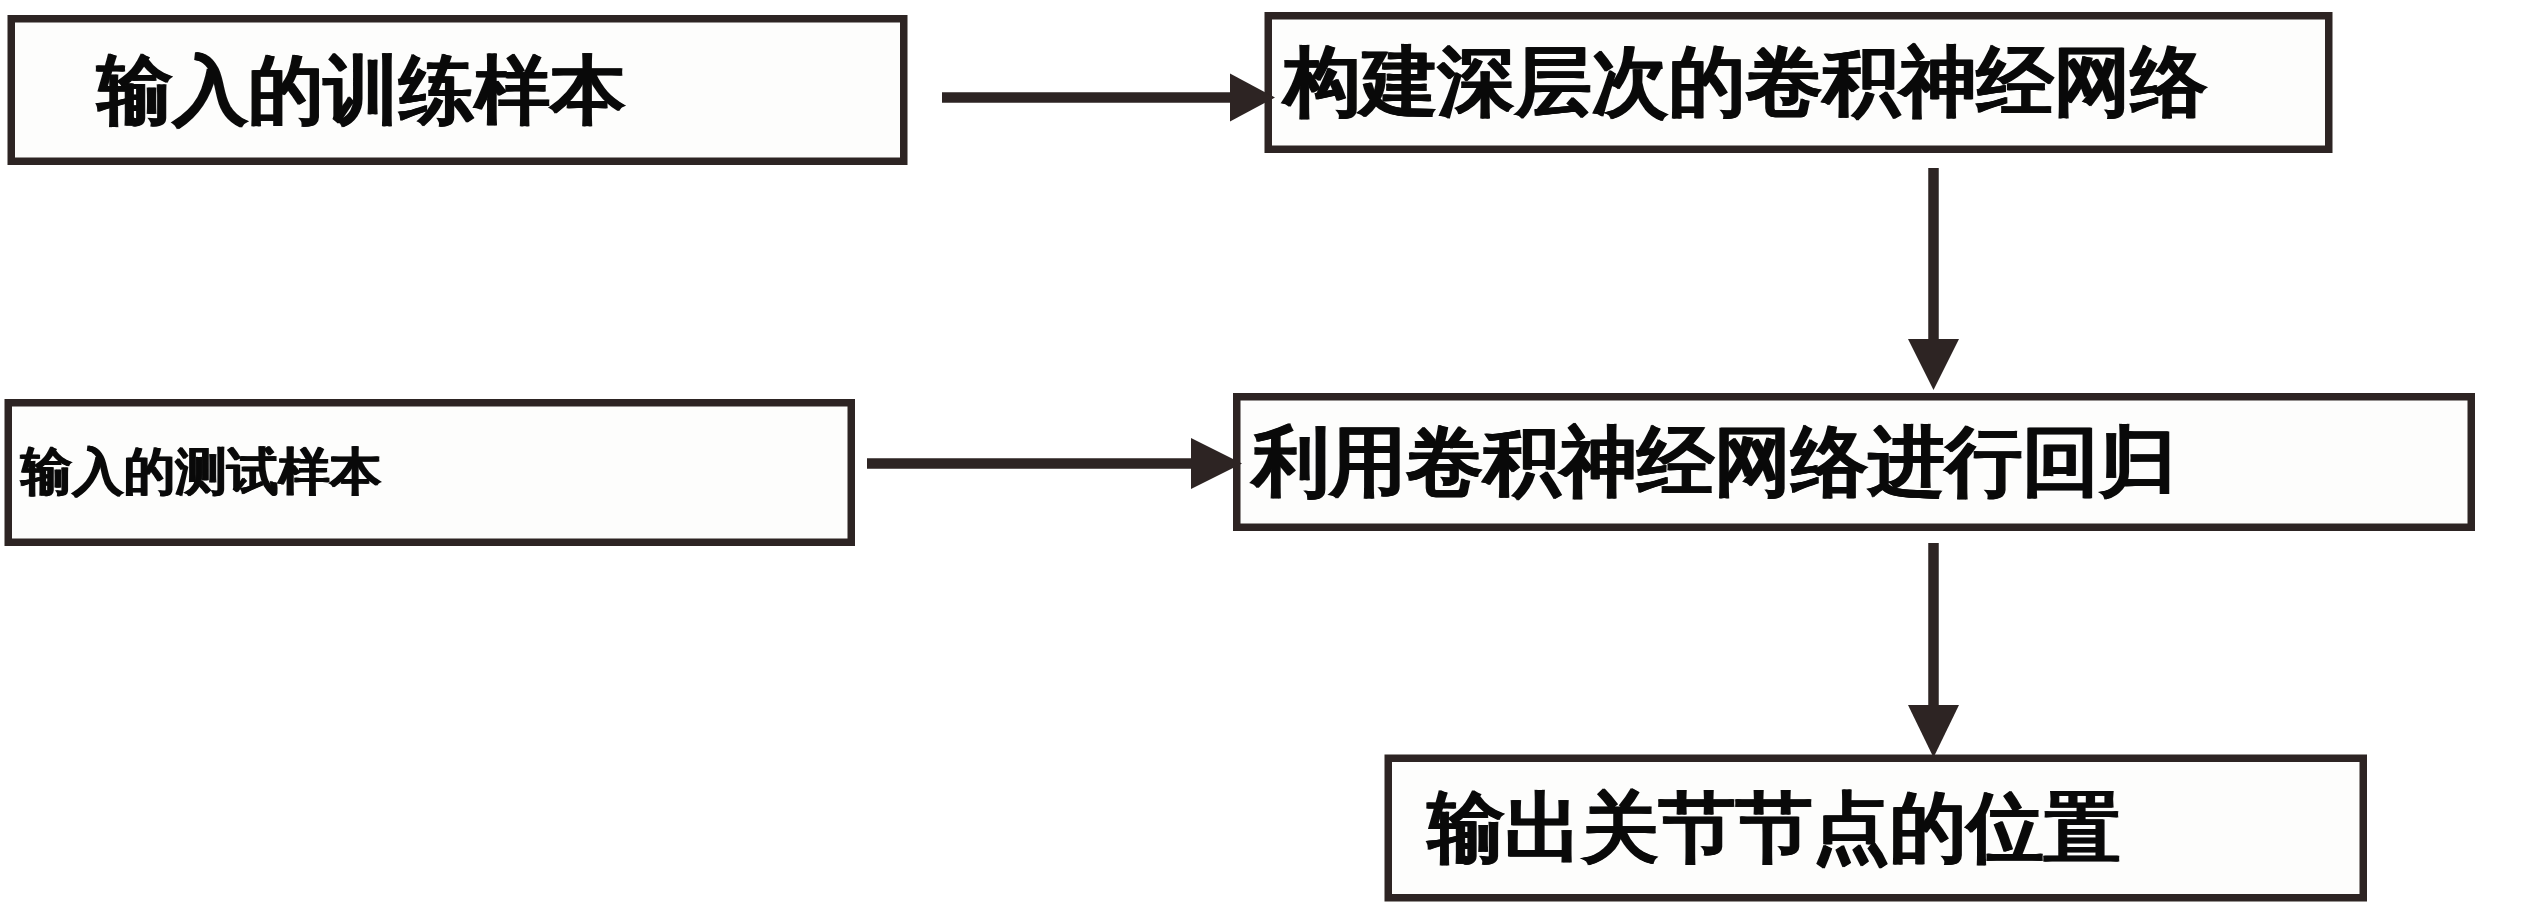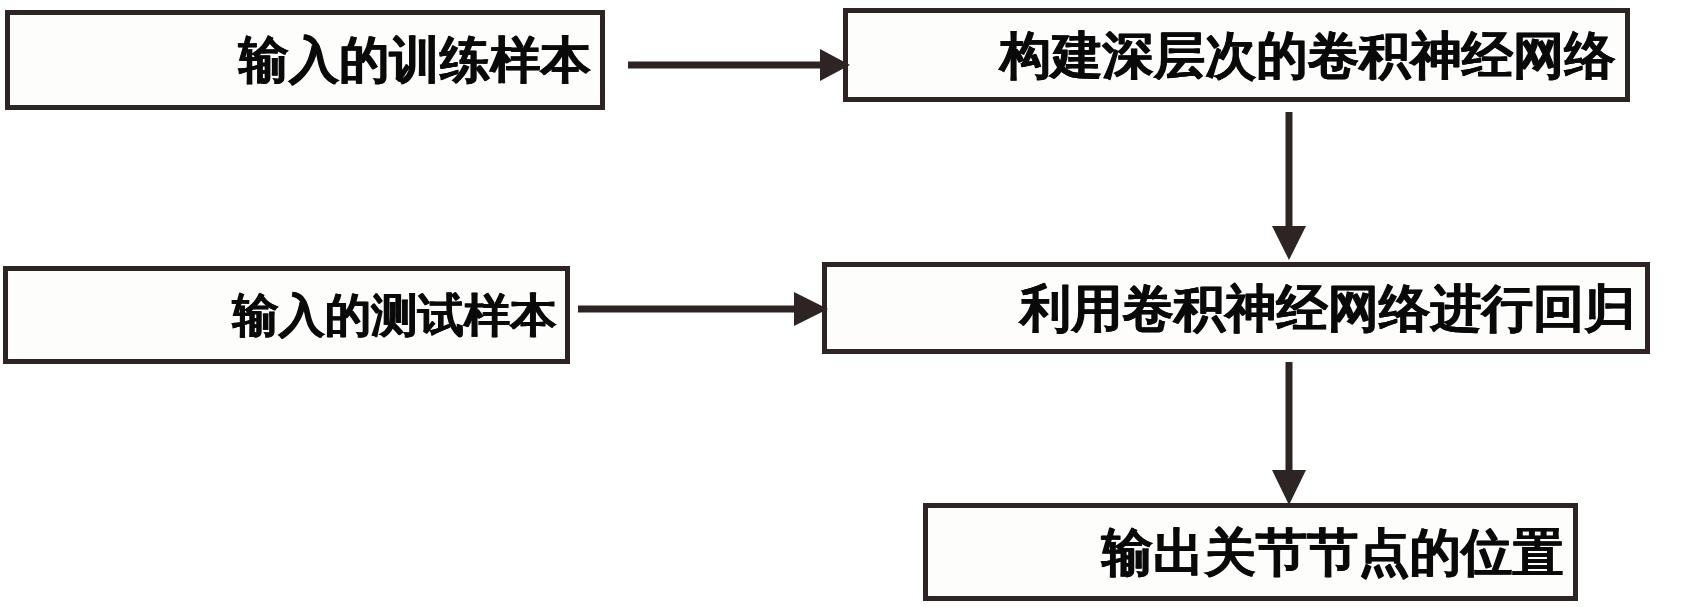--- a/index.html
+++ b/index.html
@@ -17,45 +17,45 @@
     background: #ffffff;
     overflow: hidden;
   }
   .node {
     position: absolute;
     box-sizing: border-box;
     background: #fdfdfc;
     border: 5px solid #2d2423;
     display: flex;
     align-items: center;
-    justify-content: flex-end;
+    justify-content: flex-start;
     color: #090909;
     font-weight: 700;
     letter-spacing: 0.02em;
     line-height: 1;
     white-space: nowrap;
     overflow: hidden;
   }
   .node .label {
     display: block;
     padding-left: 0.18em;
     padding-right: 0.18em;
     font-family: "DejaVu Sans", "Liberation Sans", sans-serif;
     text-shadow: 0.6px 0 0 #111, -0.6px 0 0 #111;
   }
 
   
   #node-train-input   { left: 5px;   top: 10px;  width: 600px; height: 100px; }
   #node-train-input .label   { font-size: 50px; padding-left: 55px; }
 
-  #node-build-cnn     { left: 843px; top: 8px;   width: 787px; height: 94px; }
+  #node-build-cnn     { left: 843px; top: 8px;   width: 712px; height: 94px; }
   #node-build-cnn .label     { font-size: 51px; padding-left: 8px; }
 
   #node-test-input    { left: 3px;   top: 266px; width: 567px; height: 98px; }
-  #node-test-input .label    { font-size: 46px; }
+  #node-test-input .label    { font-size: 34px; }
 
   #node-regression    { left: 822px; top: 262px; width: 828px; height: 92px; }
   #node-regression .label    { font-size: 51px; padding-left: 8px; }
 
   #node-output-joints { left: 923px; top: 503px; width: 655px; height: 98px; }
   #node-output-joints .label { font-size: 51px; padding-left: 24px; }
 
   
   .arrow {
     position: absolute;

